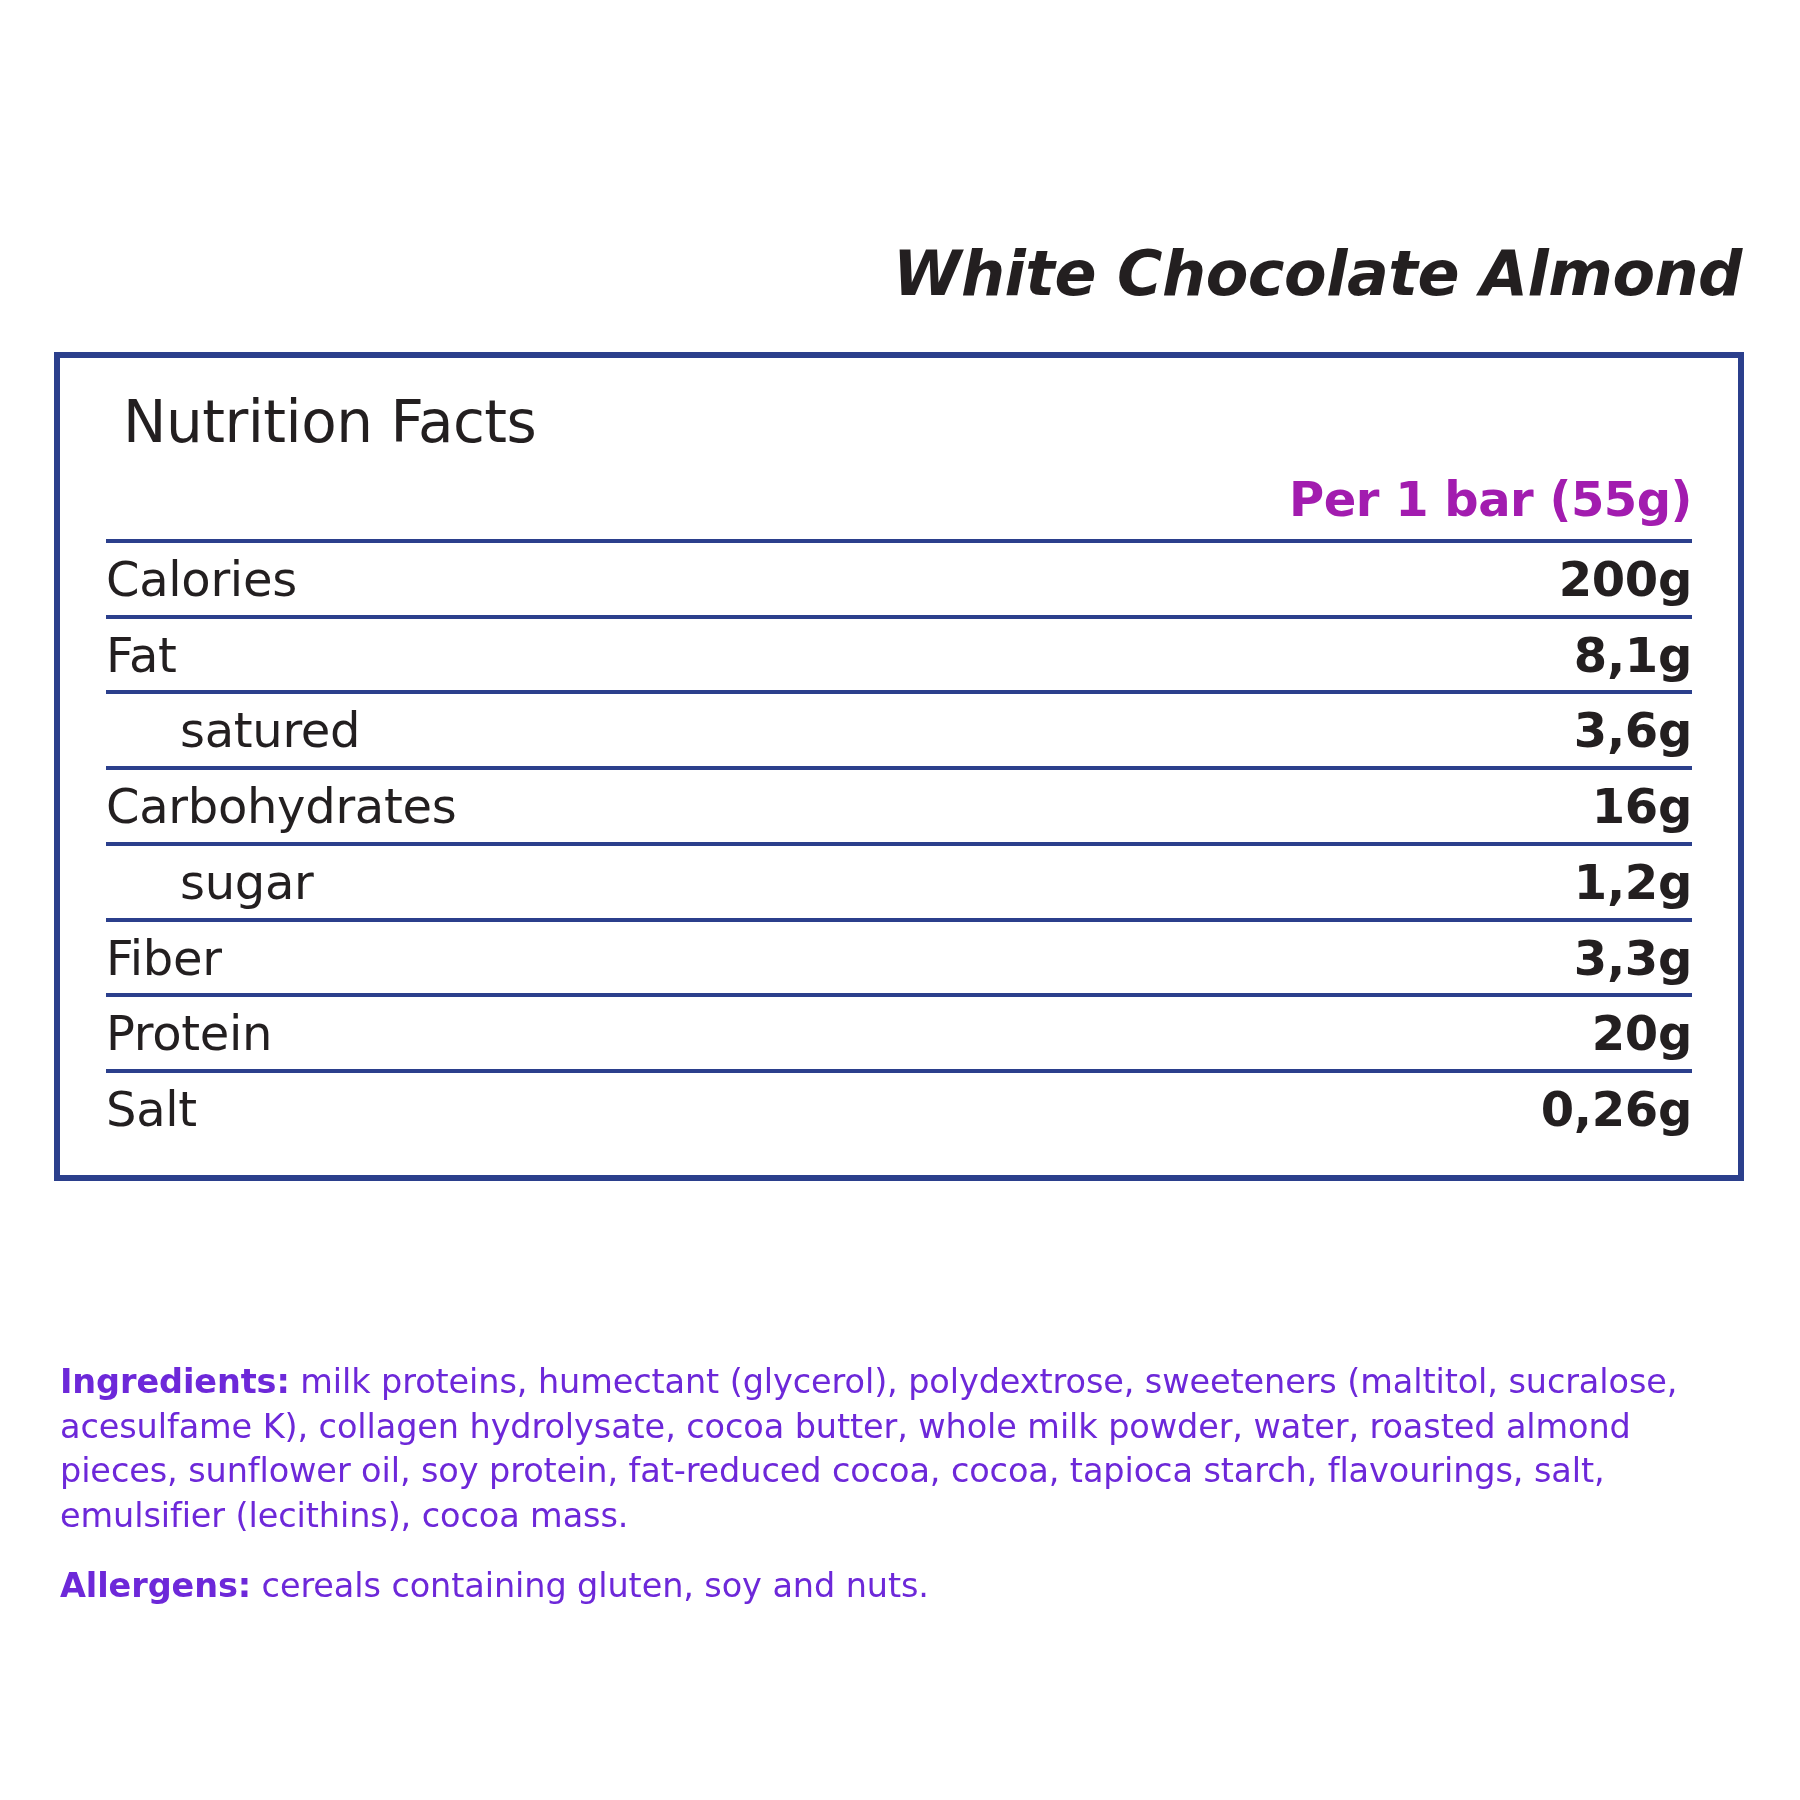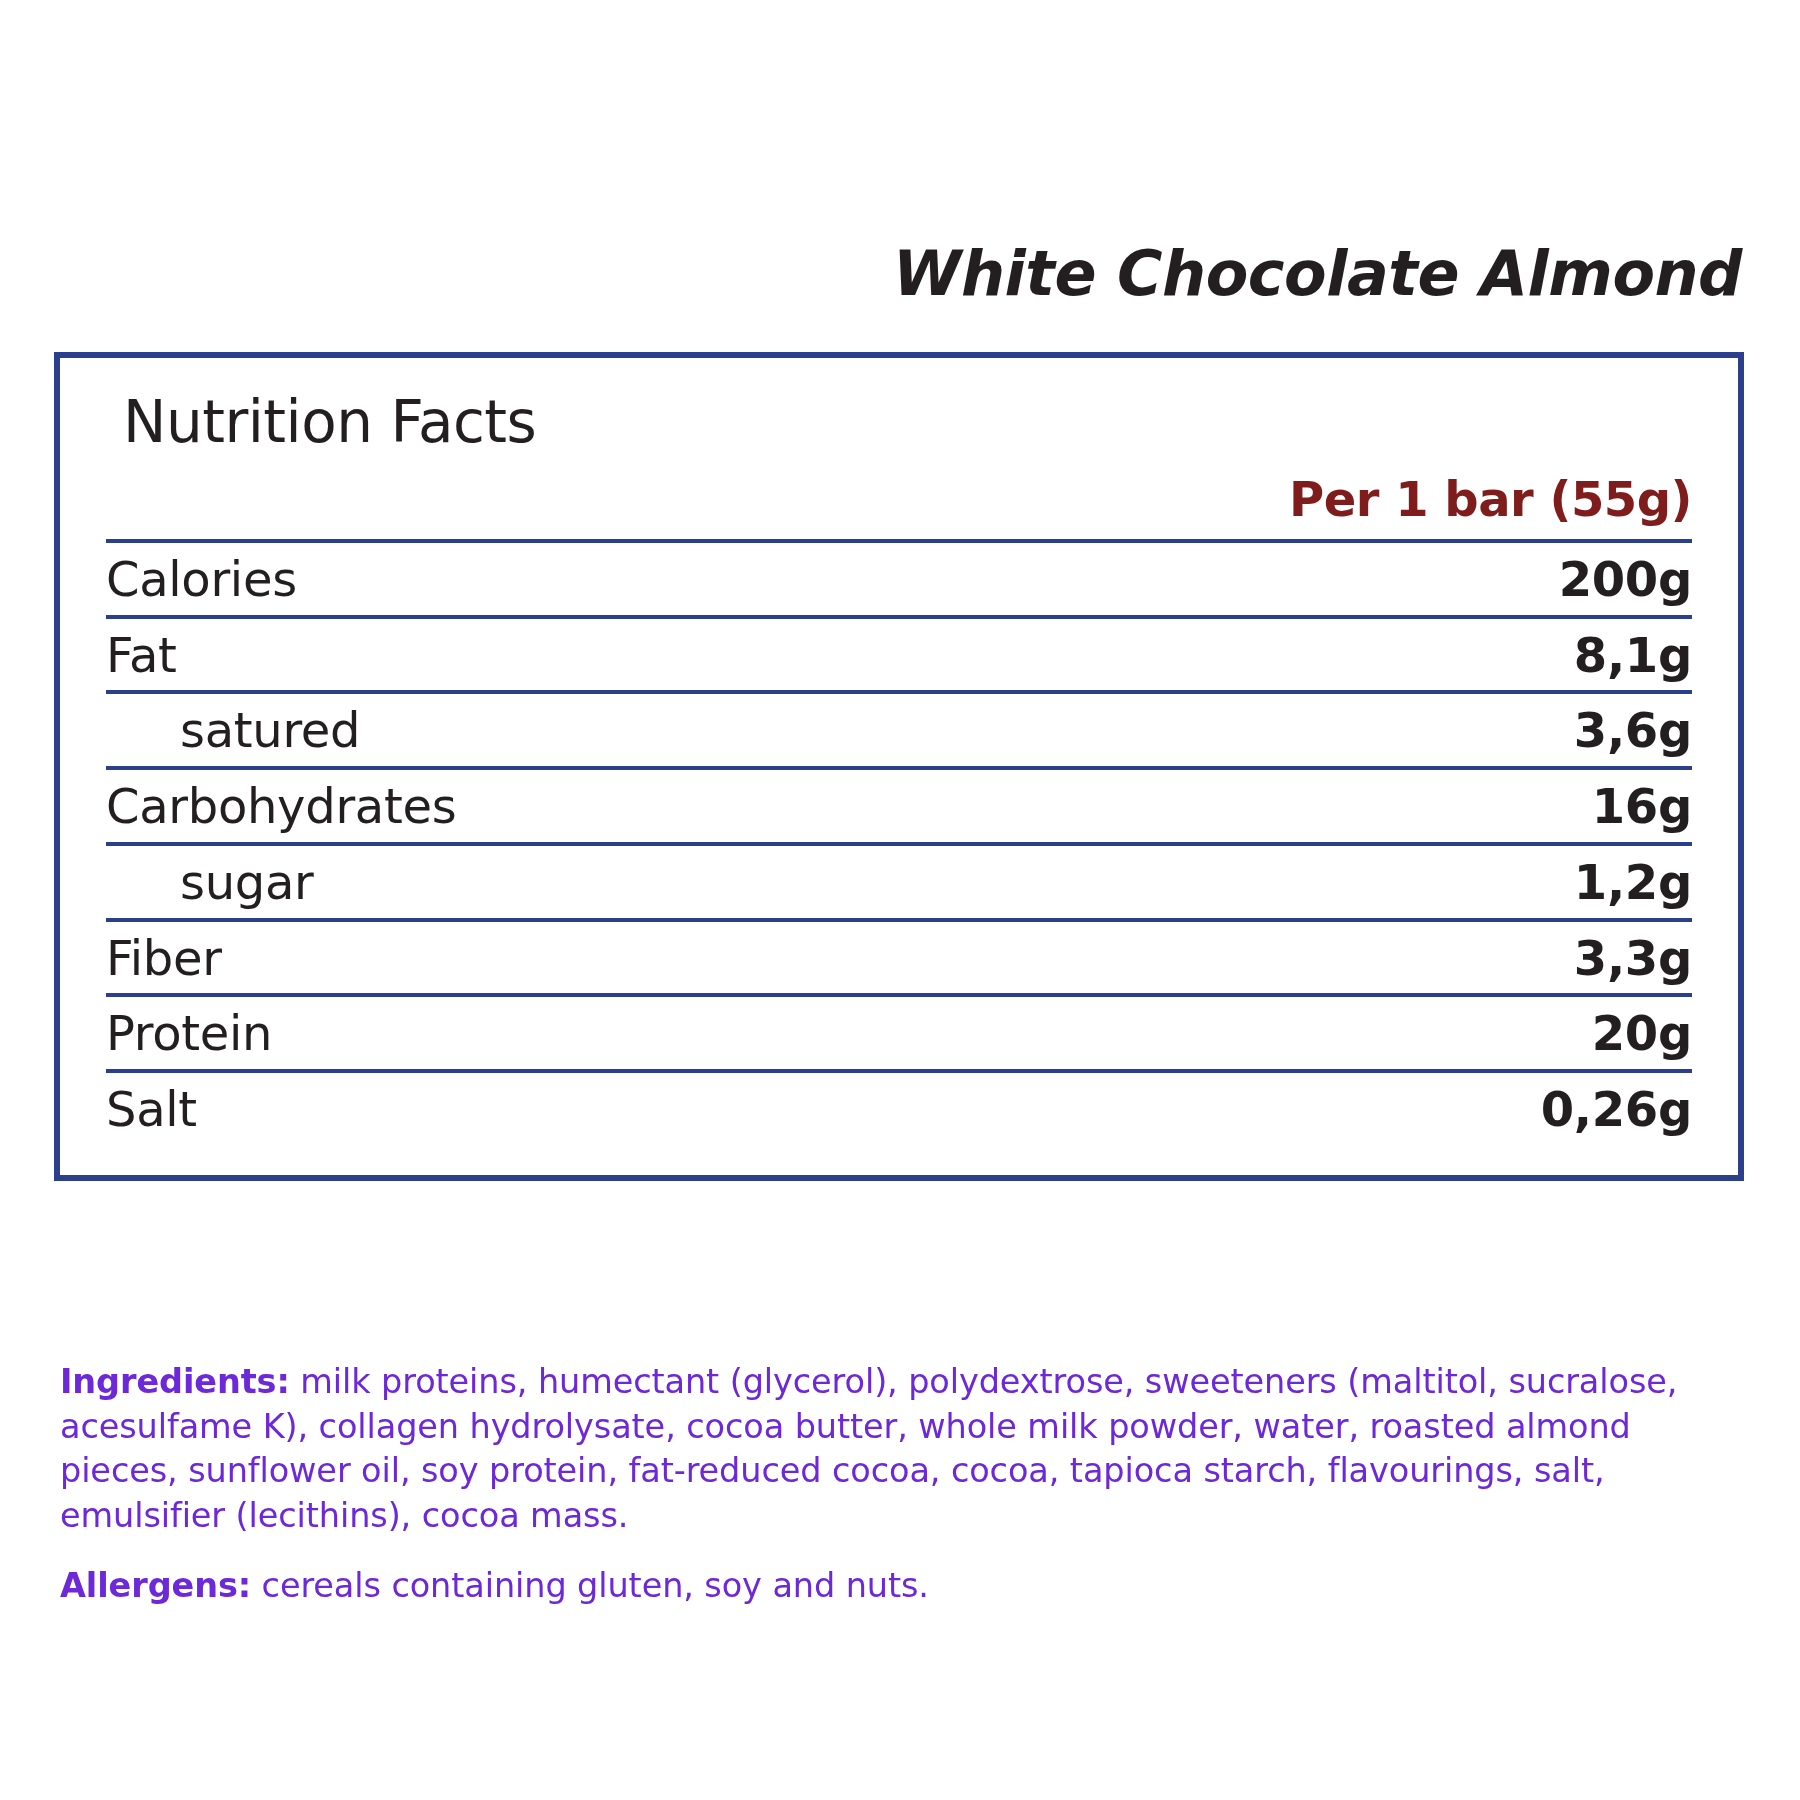--- a/index.html
+++ b/index.html
@@ -56,21 +56,21 @@
     letter-spacing: -0.5px;
     color: #231f20;
     margin: 8px 0 18px 17px;
     line-height: 1.05;
   }
 
   .nf-serving {
     text-align: right;
     font-size: 48px;
     font-weight: bold;
-    color: #7f1d1d;
+    color: #a21caf;
     letter-spacing: -0.5px;
     padding-bottom: 12px;
   }
 
   table.nf-table {
     width: 100%;
     border-collapse: collapse;
   }
   table.nf-table td {
     border-top: 4px solid #2b3f8c;

